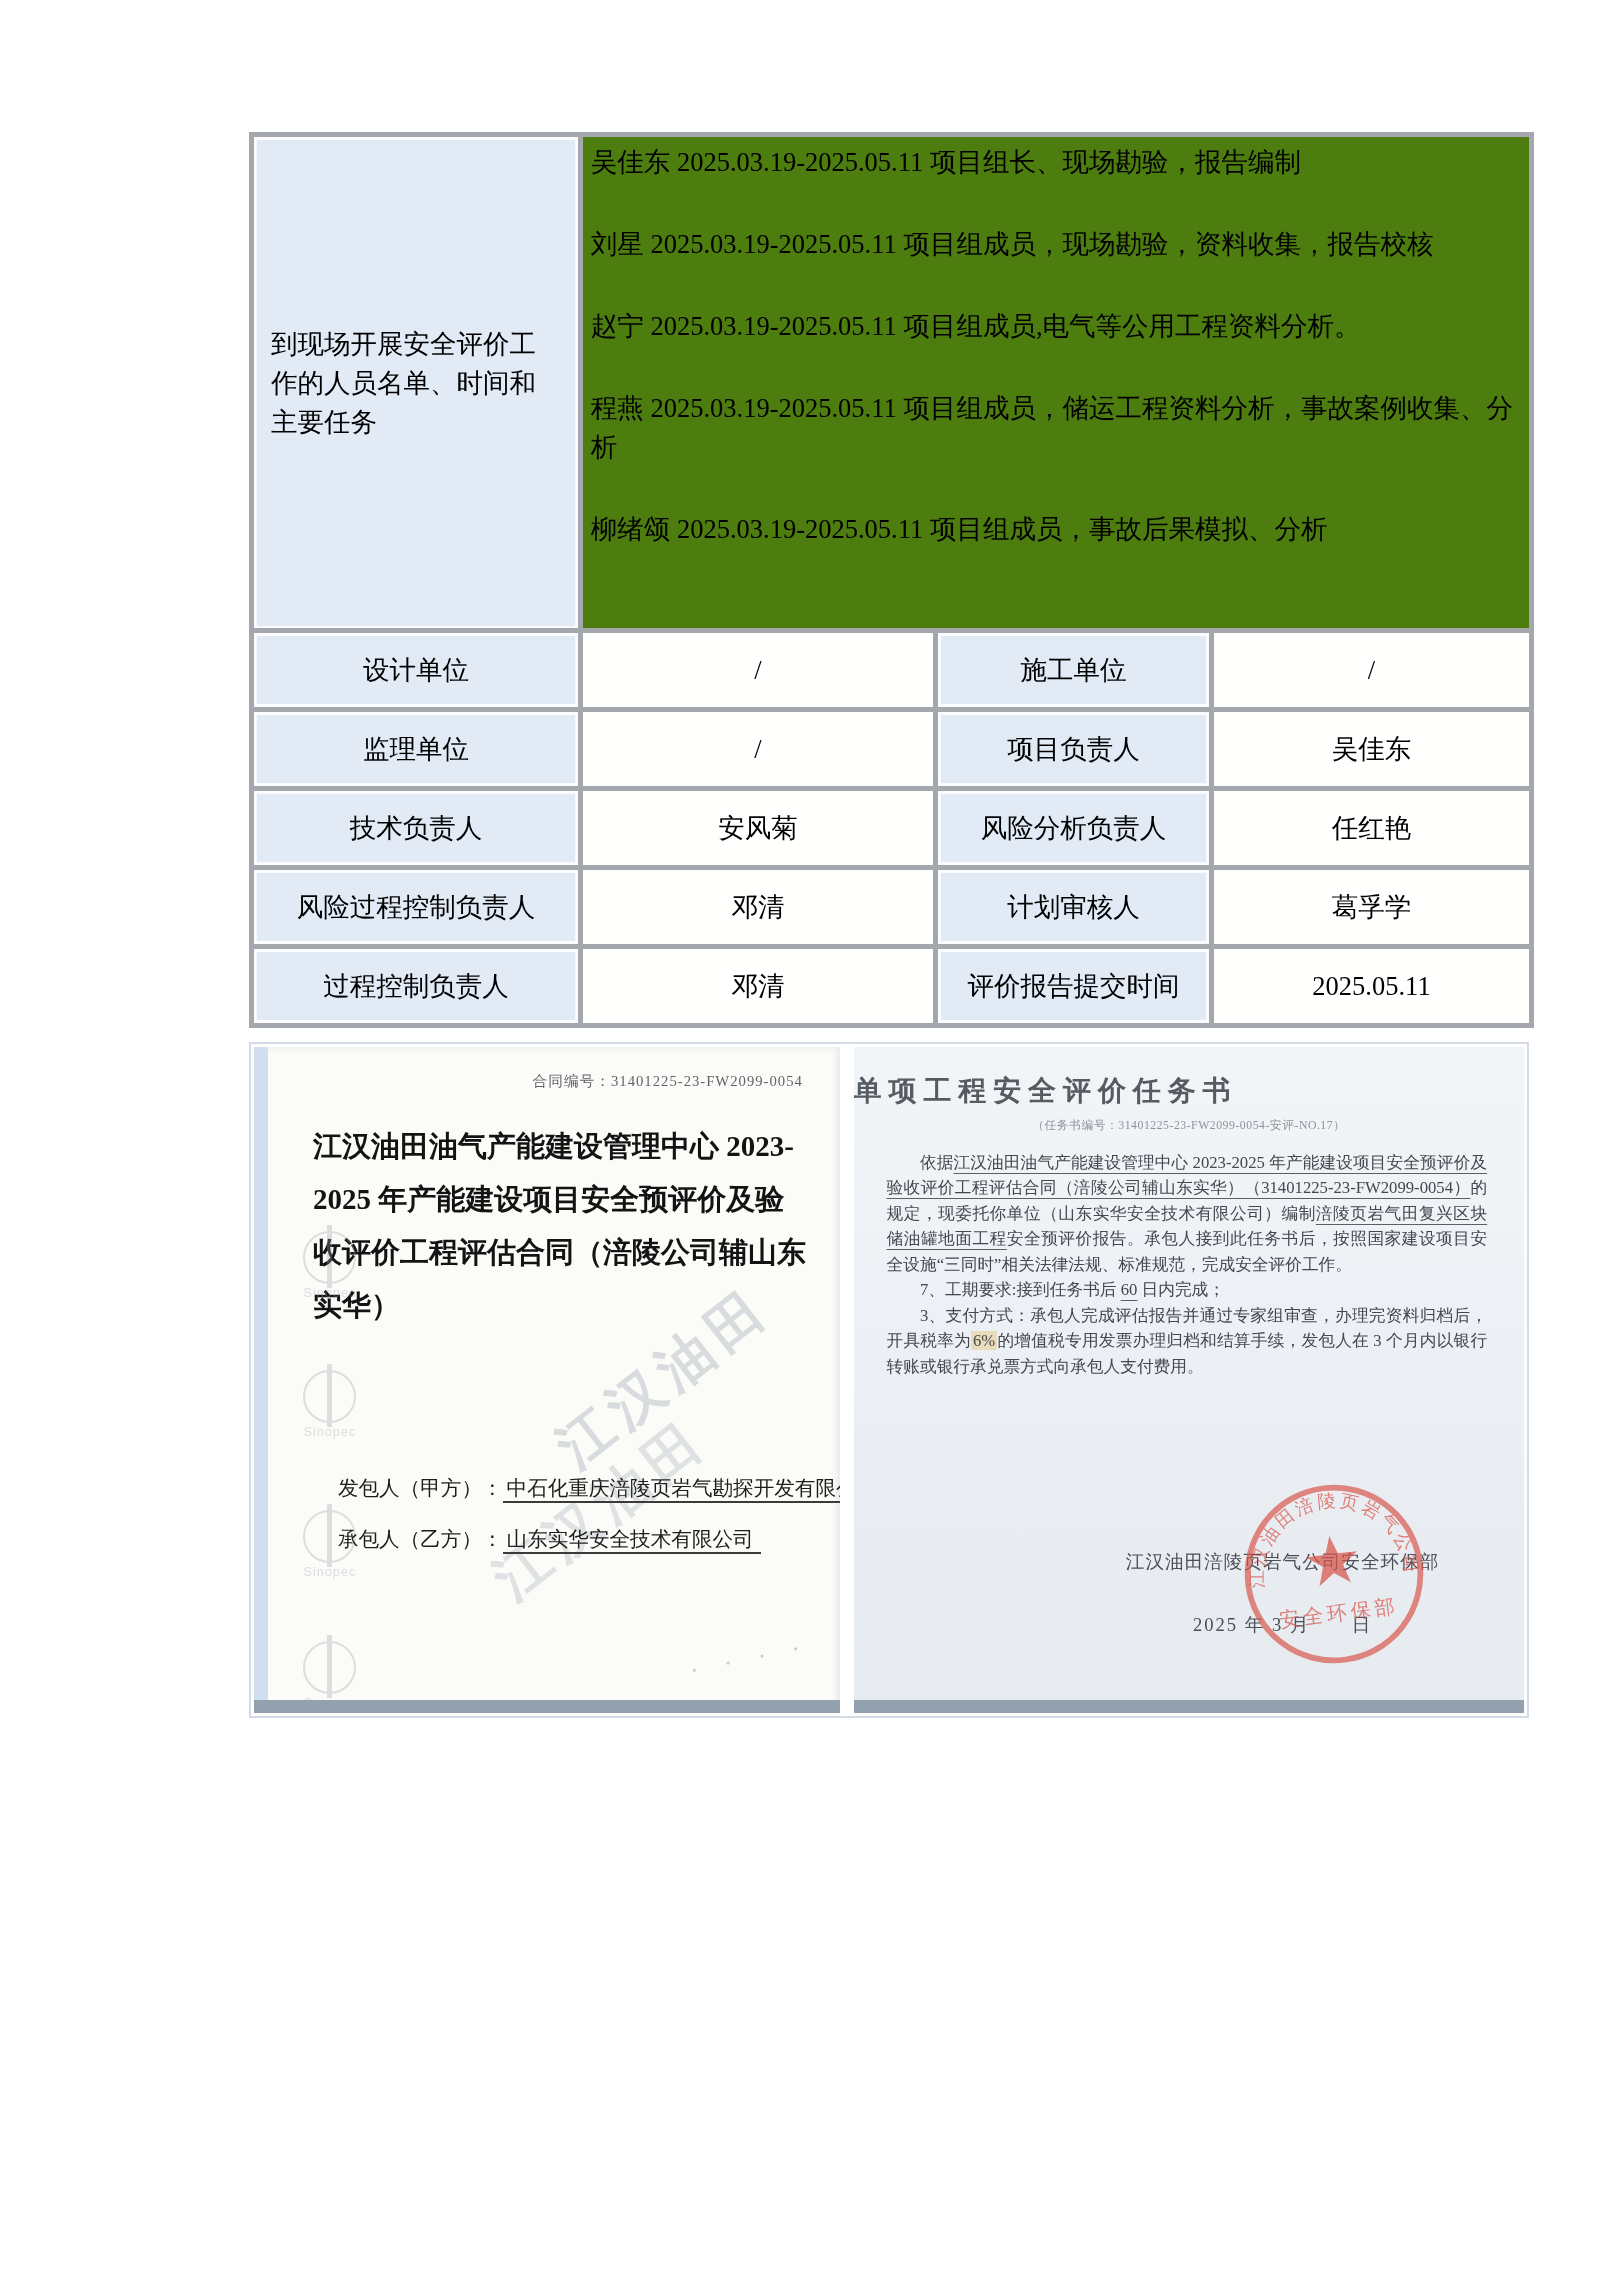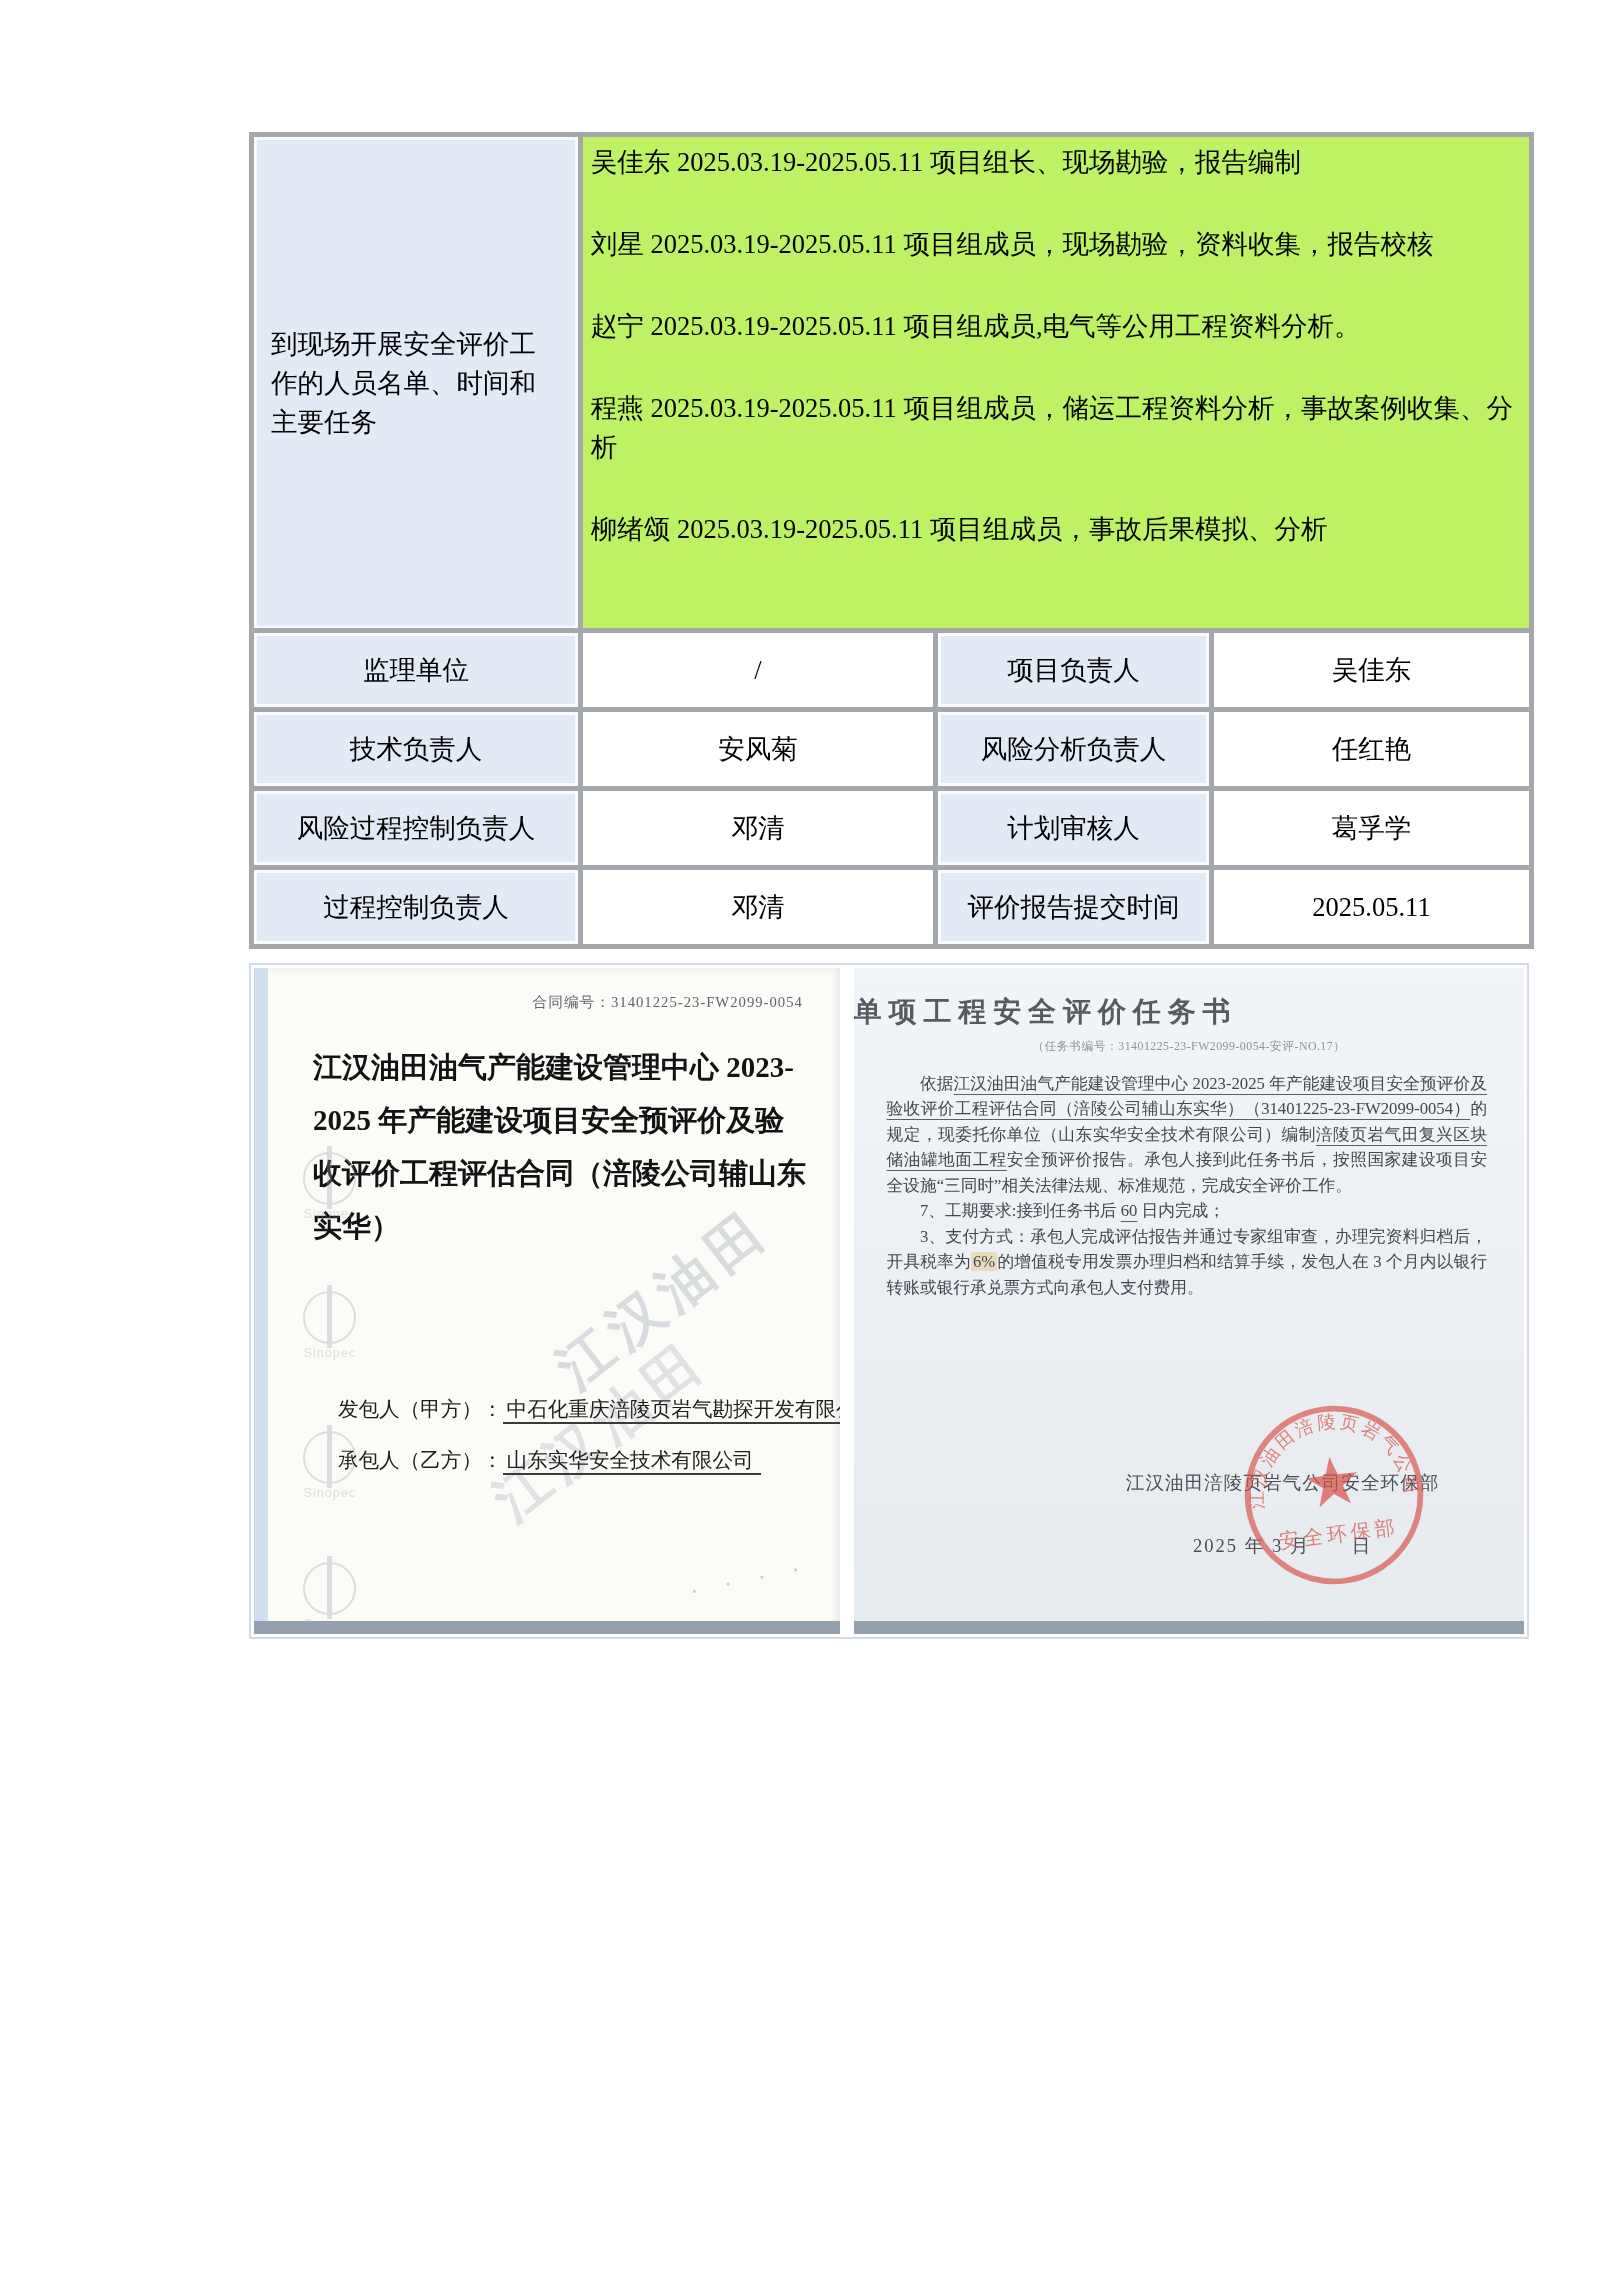--- a/index.html
+++ b/index.html
@@ -9,21 +9,21 @@
 
   table.grid{border-collapse:collapse;table-layout:fixed;width:1280px;}
   table.grid td{border:5.9px solid #a4a7ab;overflow:hidden;}
   .cell-label{background:#e2eaf6;text-align:center;font-size:26.5px;
               box-shadow:inset 0 0 0 2.9px rgba(255,255,255,.85);}
   .cell-value{background:#fffffe;text-align:center;font-size:26.5px;}
 
   
   .p-label{vertical-align:middle;}
   .p-label .lab-inner{width:290px;margin:13px auto;text-align:left;line-height:39px;font-size:26.5px;}
-  .p-content{background:#bef264;vertical-align:top;padding:5.9px 5.9px 0 7.8px;}
+  .p-content{background:#4d7c0f;vertical-align:top;padding:5.9px 5.9px 0 7.8px;}
   .p-content p{margin:0 0 43px 0;font-size:26.5px;line-height:39px;}
   .p-content p:last-child{margin-bottom:0;}
 
   table.grid tr.r85 td{height:72px;}
 
   
   .scans{margin-top:13.7px;border:2px solid #d4dbe4;padding:2.9px;height:676px;
          display:flex;gap:13.7px;box-sizing:border-box;background:#fff;}
   .scan{position:relative;overflow:hidden;}
   .scan-left{width:586px;background:#fbfbf8;box-shadow:inset -2.9px 0 5.9px rgba(120,130,140,.15);}
@@ -88,20 +88,26 @@
       </table>
 
     <table class="grid" style="margin-top:-5.9px">
       <colgroup>
           <col style="width:329px">
           <col style="width:355px">
           <col style="width:276px">
           <col style="width:320px">
         </colgroup>
       <tbody>
+          <tr class="r85">
+        <td class="cell-label">设计单位</td>
+        <td class="cell-value">/</td>
+        <td class="cell-label">施工单位</td>
+        <td class="cell-value">/</td>
+      </tr>
       <tr class="r85">
         <td class="cell-label">监理单位</td>
         <td class="cell-value">/</td>
         <td class="cell-label">项目负责人</td>
         <td class="cell-value">吴佳东</td>
       </tr>
       <tr class="r85">
         <td class="cell-label">技术负责人</td>
         <td class="cell-value">安风菊</td>
         <td class="cell-label">风险分析负责人</td>

